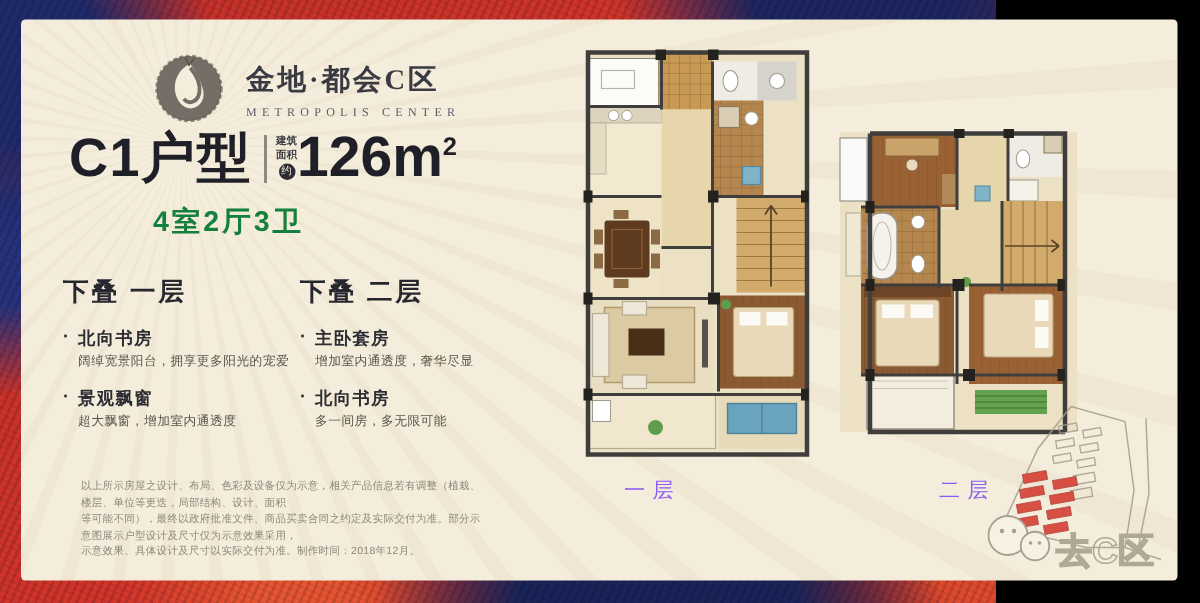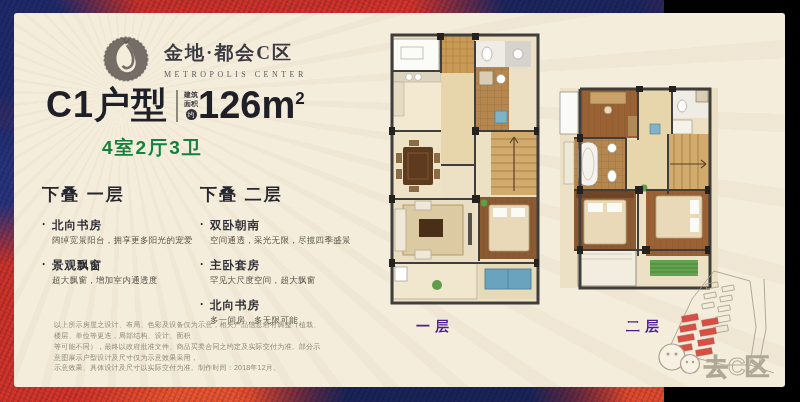--- a/index.html
+++ b/index.html
@@ -43,21 +43,21 @@
   .feat-item{margin-bottom:11px;padding-left:10px;position:relative;}
   .feat-item::before{content:"·";position:absolute;left:0;top:-1px;color:#26262e;font-weight:bold;font-size:12px;}
   .fi-t{font-size:11.5px;font-weight:bold;color:#2c2c33;letter-spacing:1px;}
   .fi-d{font-size:8.5px;color:#5b564c;margin-top:2px;letter-spacing:.3px;}
   
   .disclaimer{position:absolute;left:40px;top:307px;width:268px;font-size:7px;line-height:1.55;color:#8e887a;letter-spacing:.2px;}
   .disclaimer span{display:block;}
   
   .plan1{position:absolute;left:361px;top:14px;}
   .plan2{position:absolute;left:538px;top:71px;}
-  .plan-label{position:absolute;font-size:14px;font-weight:bold;color:#4c1d95;letter-spacing:5px;width:90px;text-align:center;}
+  .plan-label{position:absolute;font-size:14px;font-weight:normal;color:#8b5cf6;letter-spacing:5px;width:90px;text-align:center;}
   .pl1{left:376px;top:305px;}
   .pl2{left:586px;top:305px;}
   
   .sitemap{position:absolute;left:640px;top:256px;opacity:.85;}
 </style>
 </head>
 <body>
 
 <div class="frame">
   <div class="grunge"></div>
@@ -99,26 +99,22 @@
       </div>
       <div class="feat-item">
         <div class="fi-t">景观飘窗</div>
         <div class="fi-d">超大飘窗，增加室内通透度</div>
       </div>
     </div>
 
     <div class="features col2">
       <div class="feat-title">下叠 二层</div>
       <div class="feat-item">
-        <div class="fi-t">双卧朝南</div>
-        <div class="fi-d">空间通透，采光无限，尽揽四季盛景</div>
-      </div>
-      <div class="feat-item">
         <div class="fi-t">主卧套房</div>
-        <div class="fi-d">罕见大尺度空间，超大飘窗</div>
+        <div class="fi-d">增加室内通透度，奢华尽显</div>
       </div>
       <div class="feat-item">
         <div class="fi-t">北向书房</div>
         <div class="fi-d">多一间房，多无限可能</div>
       </div>
     </div>
 
     <div class="disclaimer">
       <span>以上所示房屋之设计、布局、色彩及设备仅为示意，相关产品信息若有调整（植栽、楼层、单位等更迭，局部结构、设计、面积</span>
       <span>等可能不同），最终以政府批准文件、商品买卖合同之约定及实际交付为准。部分示意图展示户型设计及尺寸仅为示意效果采用，</span>

